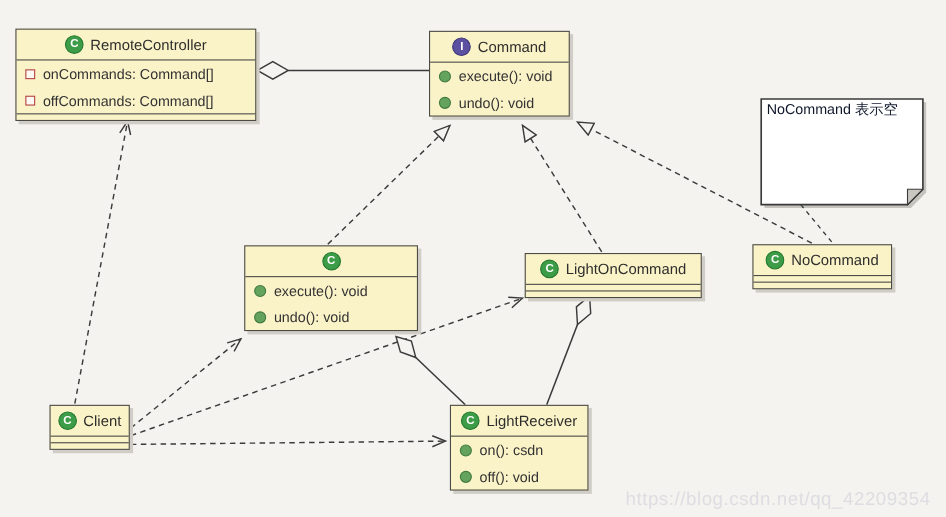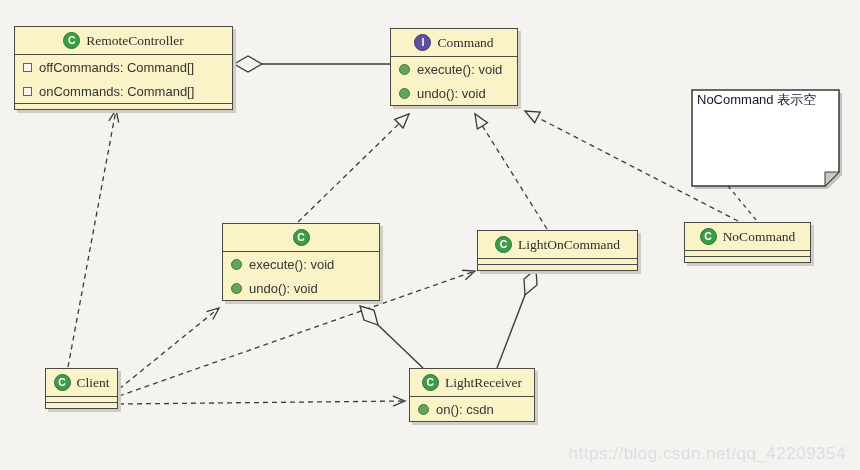--- a/index.html
+++ b/index.html
@@ -17,21 +17,21 @@
     box-sizing:border-box;
   }
   .uml-title { display:flex; align-items:center; justify-content:center; gap:6px; height:27px; padding:0 6px; }
   .badge {
     width:15px; height:15px; border-radius:50%;
     display:flex; align-items:center; justify-content:center;
     font-size:10.5px; font-weight:bold; color:#fff; flex:0 0 auto; line-height:1;
   }
   .badge-c { background:#3d9c47; border:1px solid #23792f; }
   .badge-i { background:#5b51a0; border:1px solid #3c3478; }
-  .title-text { font-size:13.5px; color:#2e2e2c; white-space:nowrap;font-family:Liberation Serif, serif; }
+  .title-text { font-size:13.5px; color:#2e2e2c; white-space:nowrap; }
   .sep { border-top:1.5px solid #4a4a47; }
   .member { display:flex; align-items:center; gap:7px; height:24px; padding:0 8px; font-size:13px; color:#333; white-space:nowrap; }
   .f-icon { width:7px; height:7px; border:1.5px solid #b5413a; background:#fdf8f1; flex:0 0 auto; }
   .m-icon { width:9px; height:9px; border-radius:50%; background:#64a35e; border:1px solid #417a3e; flex:0 0 auto; }
   .empty { height:5px; border-top:1.5px solid #4a4a47; }
 
   .note-text {
     position:absolute; left:697px; top:90px; width:136px;
     font-size:13px; line-height:1.55; color:#0f172a;
   }
@@ -94,25 +94,25 @@
   </svg>
 
   <div class="uml" style="left:14px; top:26px; width:219px;">
     <div class="uml-title">
       <span class="badge badge-c">C</span>
       <span class="title-text">RemoteController</span>
     </div>
     <div class="sep"></div>
     <div class="member">
       <span class="f-icon"></span>
-      <span>offCommands: Command[]</span>
+      <span>onCommands: Command[]</span>
     </div>
     <div class="member">
       <span class="f-icon"></span>
-      <span>onCommands: Command[]</span>
+      <span>offCommands: Command[]</span>
     </div>
     <div class="empty"></div>
   </div>
 
   <div class="uml" style="left:390px; top:28px; width:128px;">
     <div class="uml-title">
       <span class="badge badge-i">I</span>
       <span class="title-text">Command</span>
     </div>
     <div class="sep"></div>
@@ -171,20 +171,24 @@
   <div class="uml" style="left:409px; top:368px; width:126px;">
     <div class="uml-title">
       <span class="badge badge-c">C</span>
       <span class="title-text">LightReceiver</span>
     </div>
     <div class="sep"></div>
     <div class="member">
       <span class="m-icon"></span>
       <span>on(): csdn</span>
     </div>
+    <div class="member">
+      <span class="m-icon"></span>
+      <span>off(): void</span>
+    </div>
   </div>
 
   <div class="note-text">
     <div>NoCommand 表示空</div>
   </div>
 
   <div class="watermark">https://blog.csdn.net/qq_42209354</div>
 
 </div>
 

